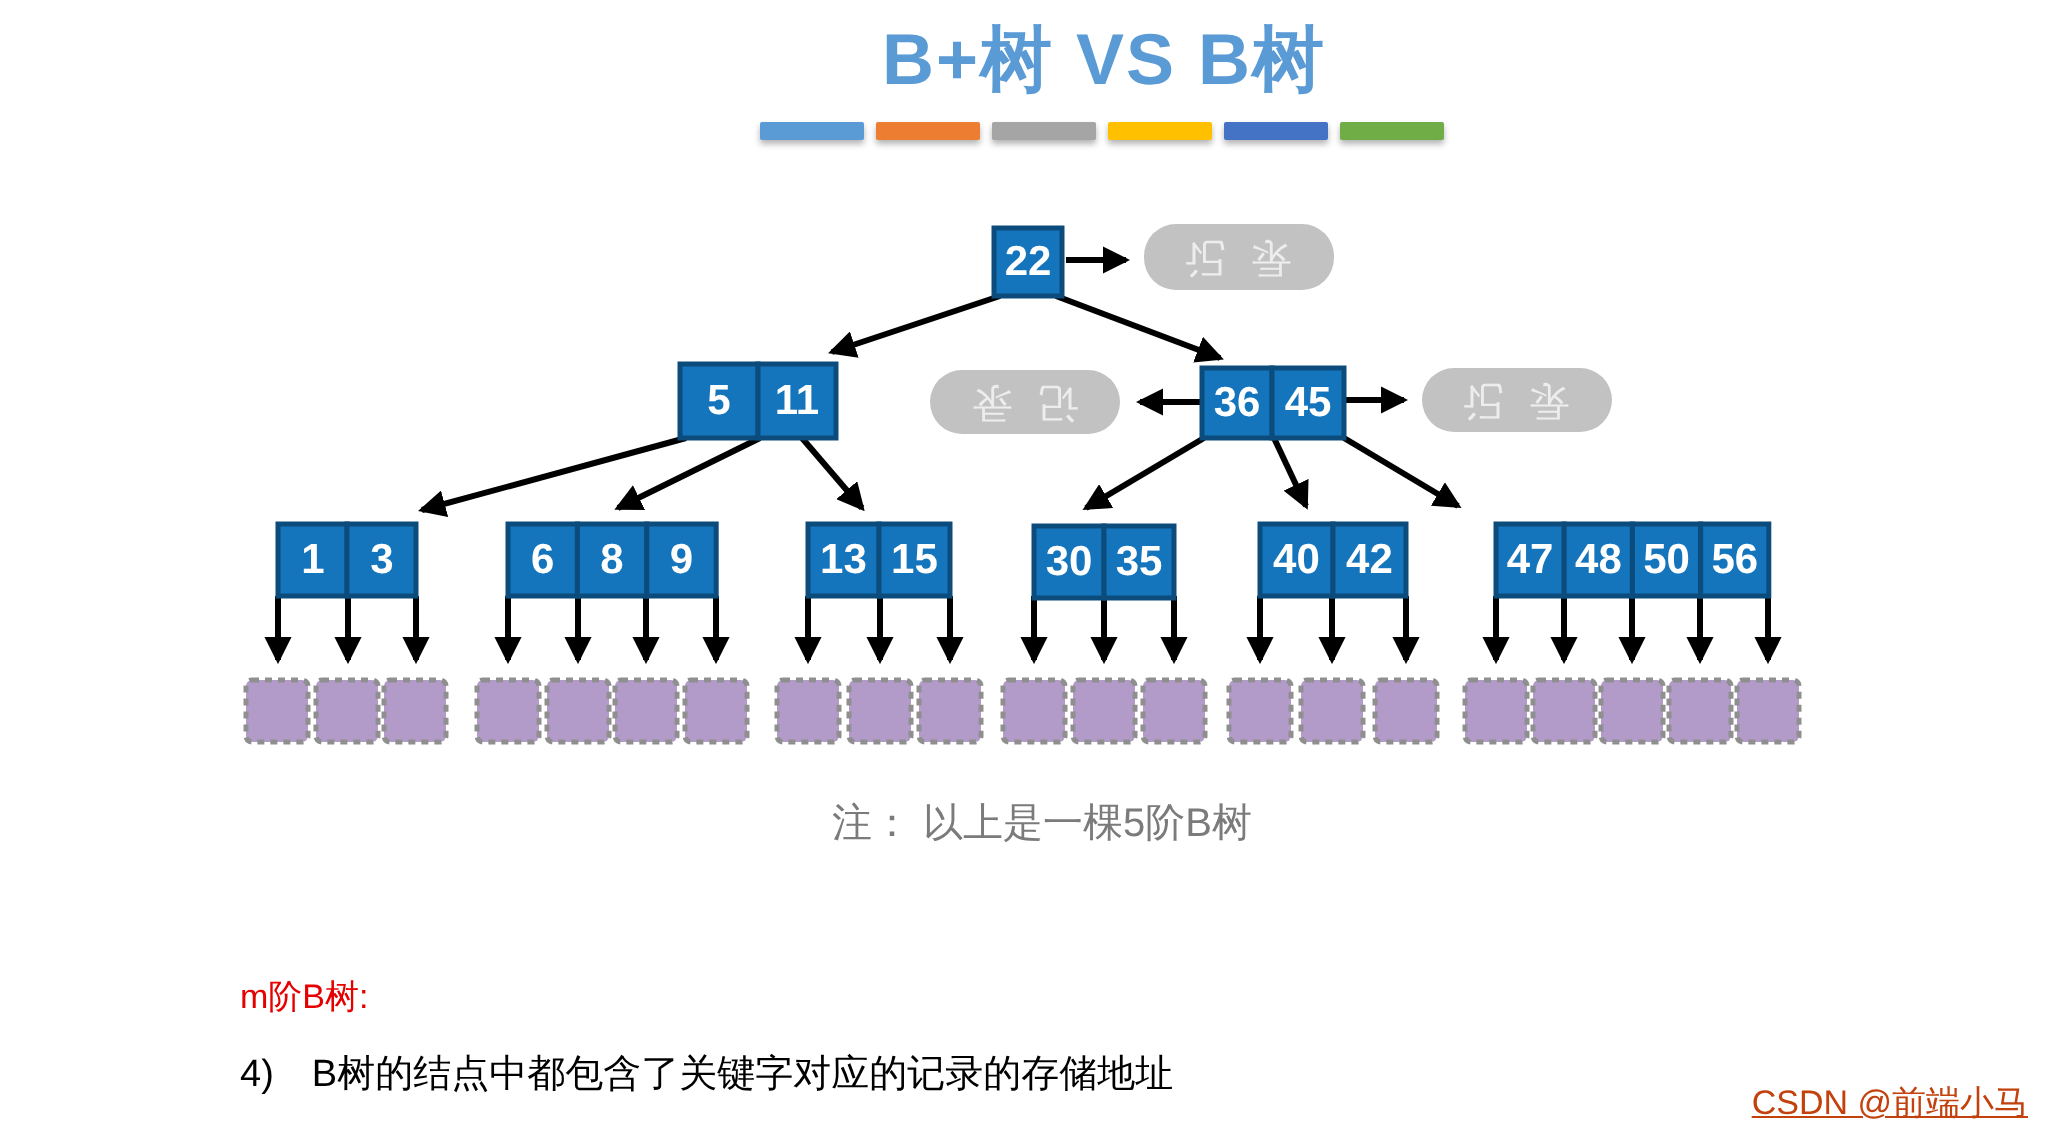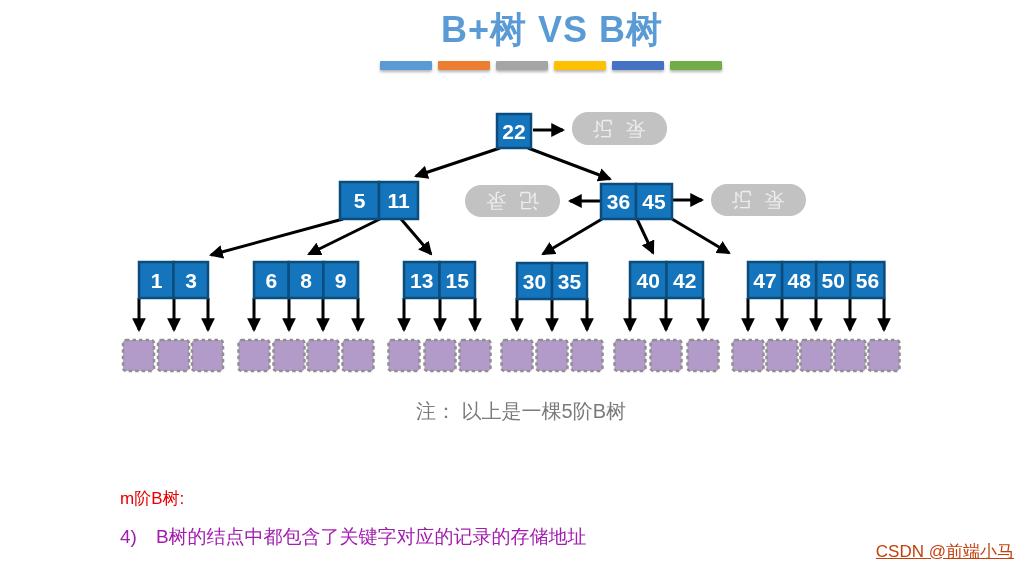--- a/index.html
+++ b/index.html
@@ -6,21 +6,21 @@
   .page{position:relative;width:1030px;height:571px;background:#ffffff;overflow:hidden;
         font-family:"Liberation Sans","DejaVu Sans",sans-serif;}
   .title{position:absolute;top:6px;left:0;right:0;text-align:center;transform:translateX(37px);
          font-size:36px;font-weight:bold;color:#5B9BD5;letter-spacing:1px;margin:0;}
   .bars{position:absolute;top:61px;left:380px;display:flex;gap:6px;}
   .bar{width:52px;height:9px;border-radius:1px;box-shadow:0 2px 3px rgba(0,0,0,0.30);}
   .diagram{position:absolute;top:0;left:0;}
   .note{position:absolute;top:398px;left:0;right:0;text-align:center;transform:translateX(6px);
         font-size:20px;color:#7B7B7B;}
   .footer-heading{position:absolute;top:487px;left:120px;font-size:17px;color:#E60000;}
-  .footer-item{position:absolute;top:524px;left:120px;font-size:19px;color:#a21caf;}
+  .footer-item{position:absolute;top:524px;left:120px;font-size:19px;color:#000000;}
   .watermark{position:absolute;right:16px;bottom:8px;font-size:17px;color:#c2410c;text-decoration:underline;}
   text.nodekey{fill:#ffffff;font-weight:bold;font-size:21px;font-family:"Liberation Sans","DejaVu Sans",sans-serif;}
   text.pilltext{fill:#EDEDED;font-size:20px;letter-spacing:13px;font-family:"Liberation Sans","DejaVu Sans",sans-serif;}
   rect.cell{fill:#1474BC;stroke:#0C4C7C;stroke-width:2.5px;}
   rect.sq{fill:#B39BC9;stroke:#8F8F8F;stroke-width:2.5px;stroke-dasharray:3.5 3;}
   rect.pill{fill:#C2C2C2;}
   line.edge{stroke:#000;stroke-width:3px;}
 </style>
 </head>
 <body>

